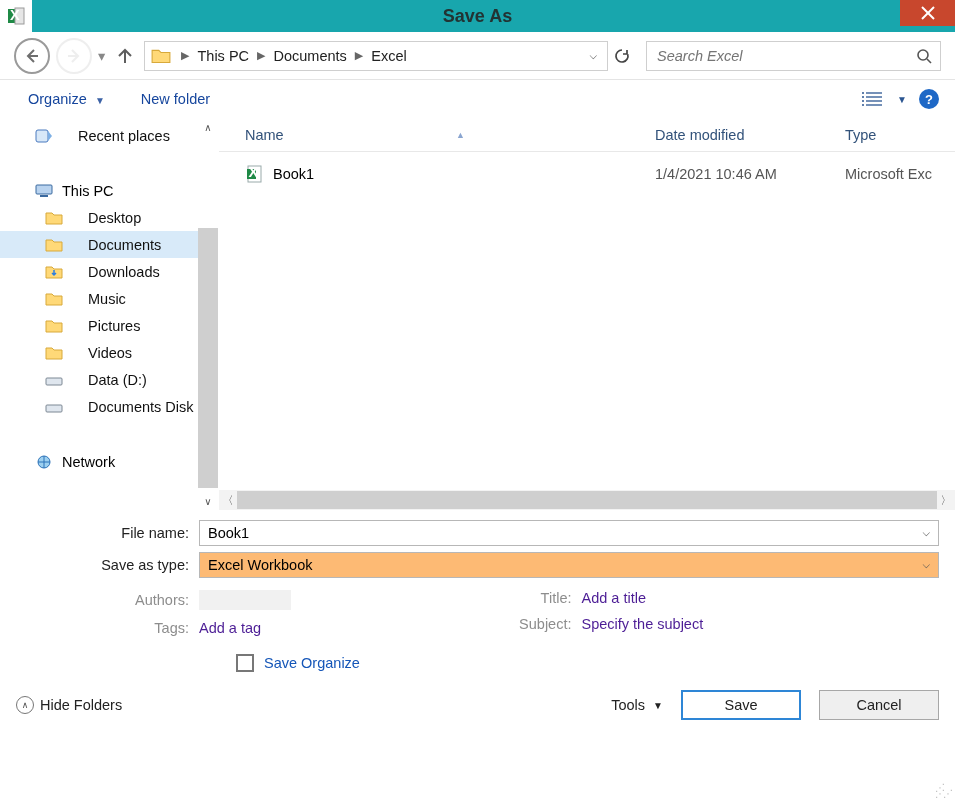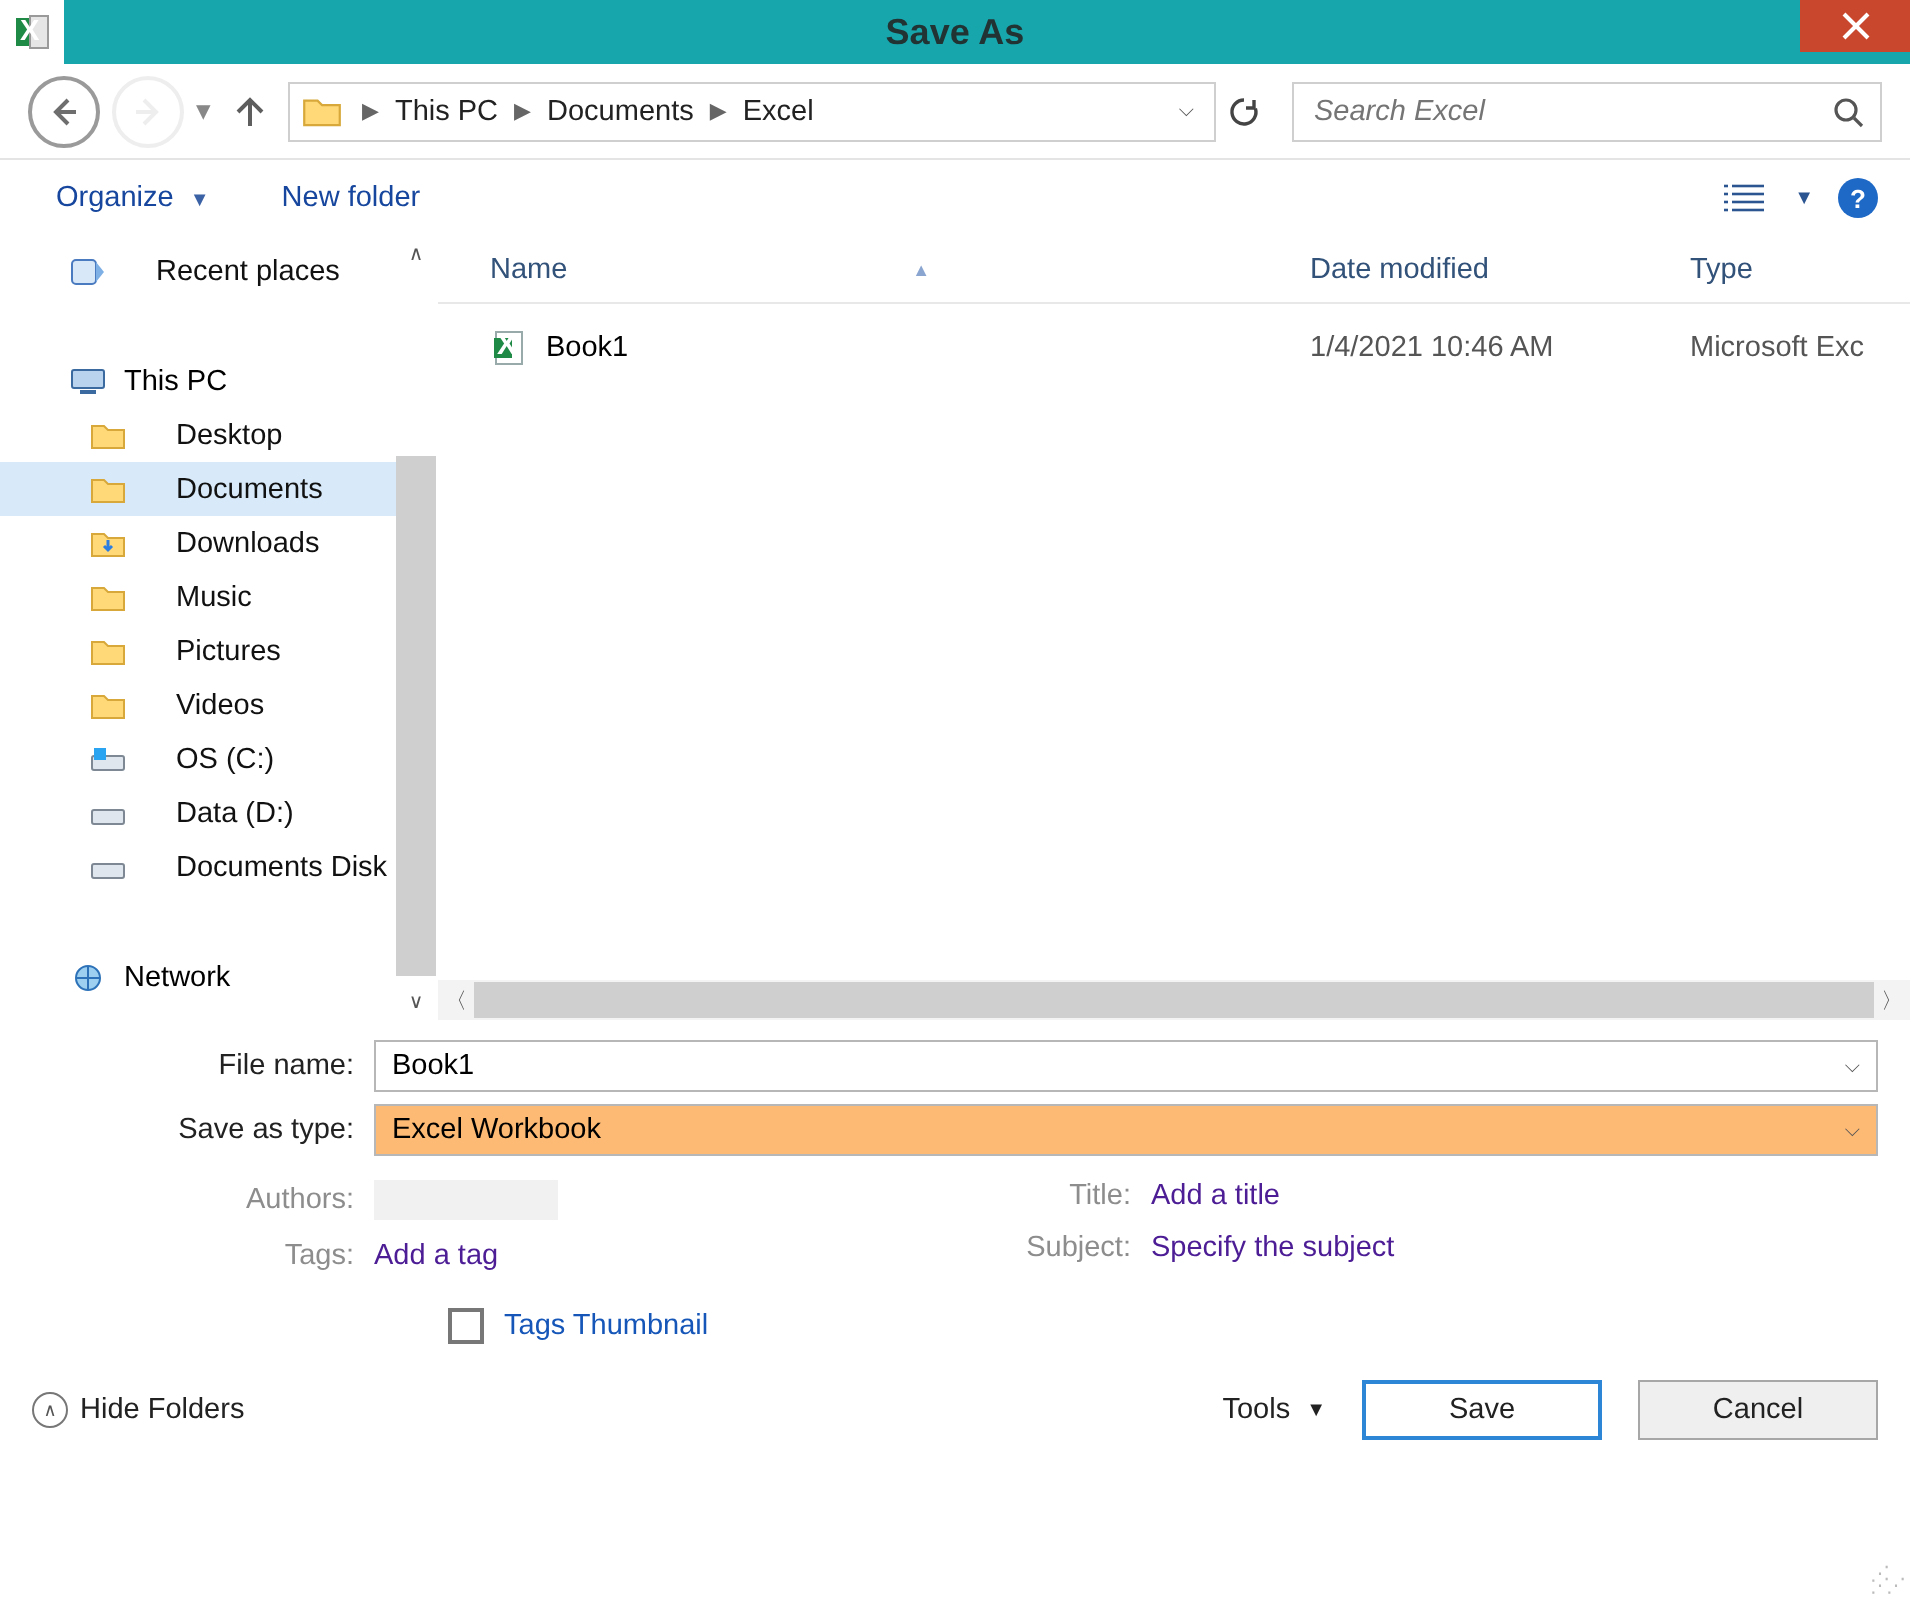--- a/index.html
+++ b/index.html
@@ -94,21 +94,21 @@
   .filelist{flex:1;padding-top:8px}
   .filerow{height:28px;display:flex;align-items:center;padding-left:26px}
   .filerow .fname{flex:1;display:flex;align-items:center;gap:8px}
   .filerow .fdate{width:190px;color:#555}
   .filerow .ftype{width:110px;color:#555}
   .hscroll{height:20px;display:flex;align-items:center;background:#f3f3f3}
   .hscroll .arrow{width:18px;text-align:center;color:#555;font-size:11px}
   .hscroll .track{flex:1;height:18px;background:#cfcfcf;margin:0 0}
 
   
-  .formarea{padding:10px 16px 6px 12px}
+  .formarea{padding:10px 16px 6px 24px}
   .frow{display:flex;align-items:center;margin-bottom:6px}
   .flabel{width:175px;text-align:right;padding-right:10px;color:#222}
   .fcombo{
     flex:1;height:26px;border:1px solid #b7b7b7;background:#fff;
     display:flex;align-items:center;padding:0 8px;position:relative}
   .fcombo.grey{background:#fdba74}
   .fcombo .drop{position:absolute;right:8px;color:#555;font-size:10px}
   .meta{display:flex;padding:6px 0 4px 0}
   .mcol{flex:1;display:flex;flex-direction:column;gap:10px}
   .mline{display:flex;align-items:center}
@@ -304,29 +304,20 @@
             <svg viewBox="0 0 18 16">
               <path d="M1 3h6l2 2h8v9H1z" fill="#ffd978" stroke="#d8a93a"></path>
             </svg>
           </span>
         <span>Videos</span>
       </div>
       <div class="tree-item">
         <span class="ico">
             <svg width="18" height="16" viewBox="0 0 18 16">
               <rect x="1" y="6" width="16" height="7" rx="1" fill="#dfe6ee" stroke="#7d8894"></rect>
-              <rect x="2" y="2" width="6" height="6" fill="#2aa3f0"></rect>
-            </svg>
-          </span>
-        <span>OS (C:)</span>
-      </div>
-      <div class="tree-item">
-        <span class="ico">
-            <svg width="18" height="16" viewBox="0 0 18 16">
-              <rect x="1" y="6" width="16" height="7" rx="1" fill="#dfe6ee" stroke="#7d8894"></rect>
             </svg>
           </span>
         <span>Data (D:)</span>
       </div>
       <div class="tree-item">
         <span class="ico">
             <svg width="18" height="16" viewBox="0 0 18 16">
               <rect x="1" y="6" width="16" height="7" rx="1" fill="#dfe6ee" stroke="#7d8894"></rect>
             </svg>
           </span>
@@ -412,21 +403,21 @@
       </div>
       <div class="mline">
         <div class="mlabel" style="width:100px">Subject:</div>
         <div class="mlink">Specify the subject</div>
       </div>
     </div>
   </div>
 
   <div class="thumbline">
     <div class="chk"></div>
-    <span class="mlink" style="color:#1556b8">Tags Thumbnail</span>
+    <span class="mlink" style="color:#1556b8">Save Organize</span>
   </div>
 </div>
 
 <div class="footer">
   <div class="hidefold">
     <span class="circleup">∧</span>
     <span>Hide Folders</span>
   </div>
   <div class="right">
     <div class="tools">

